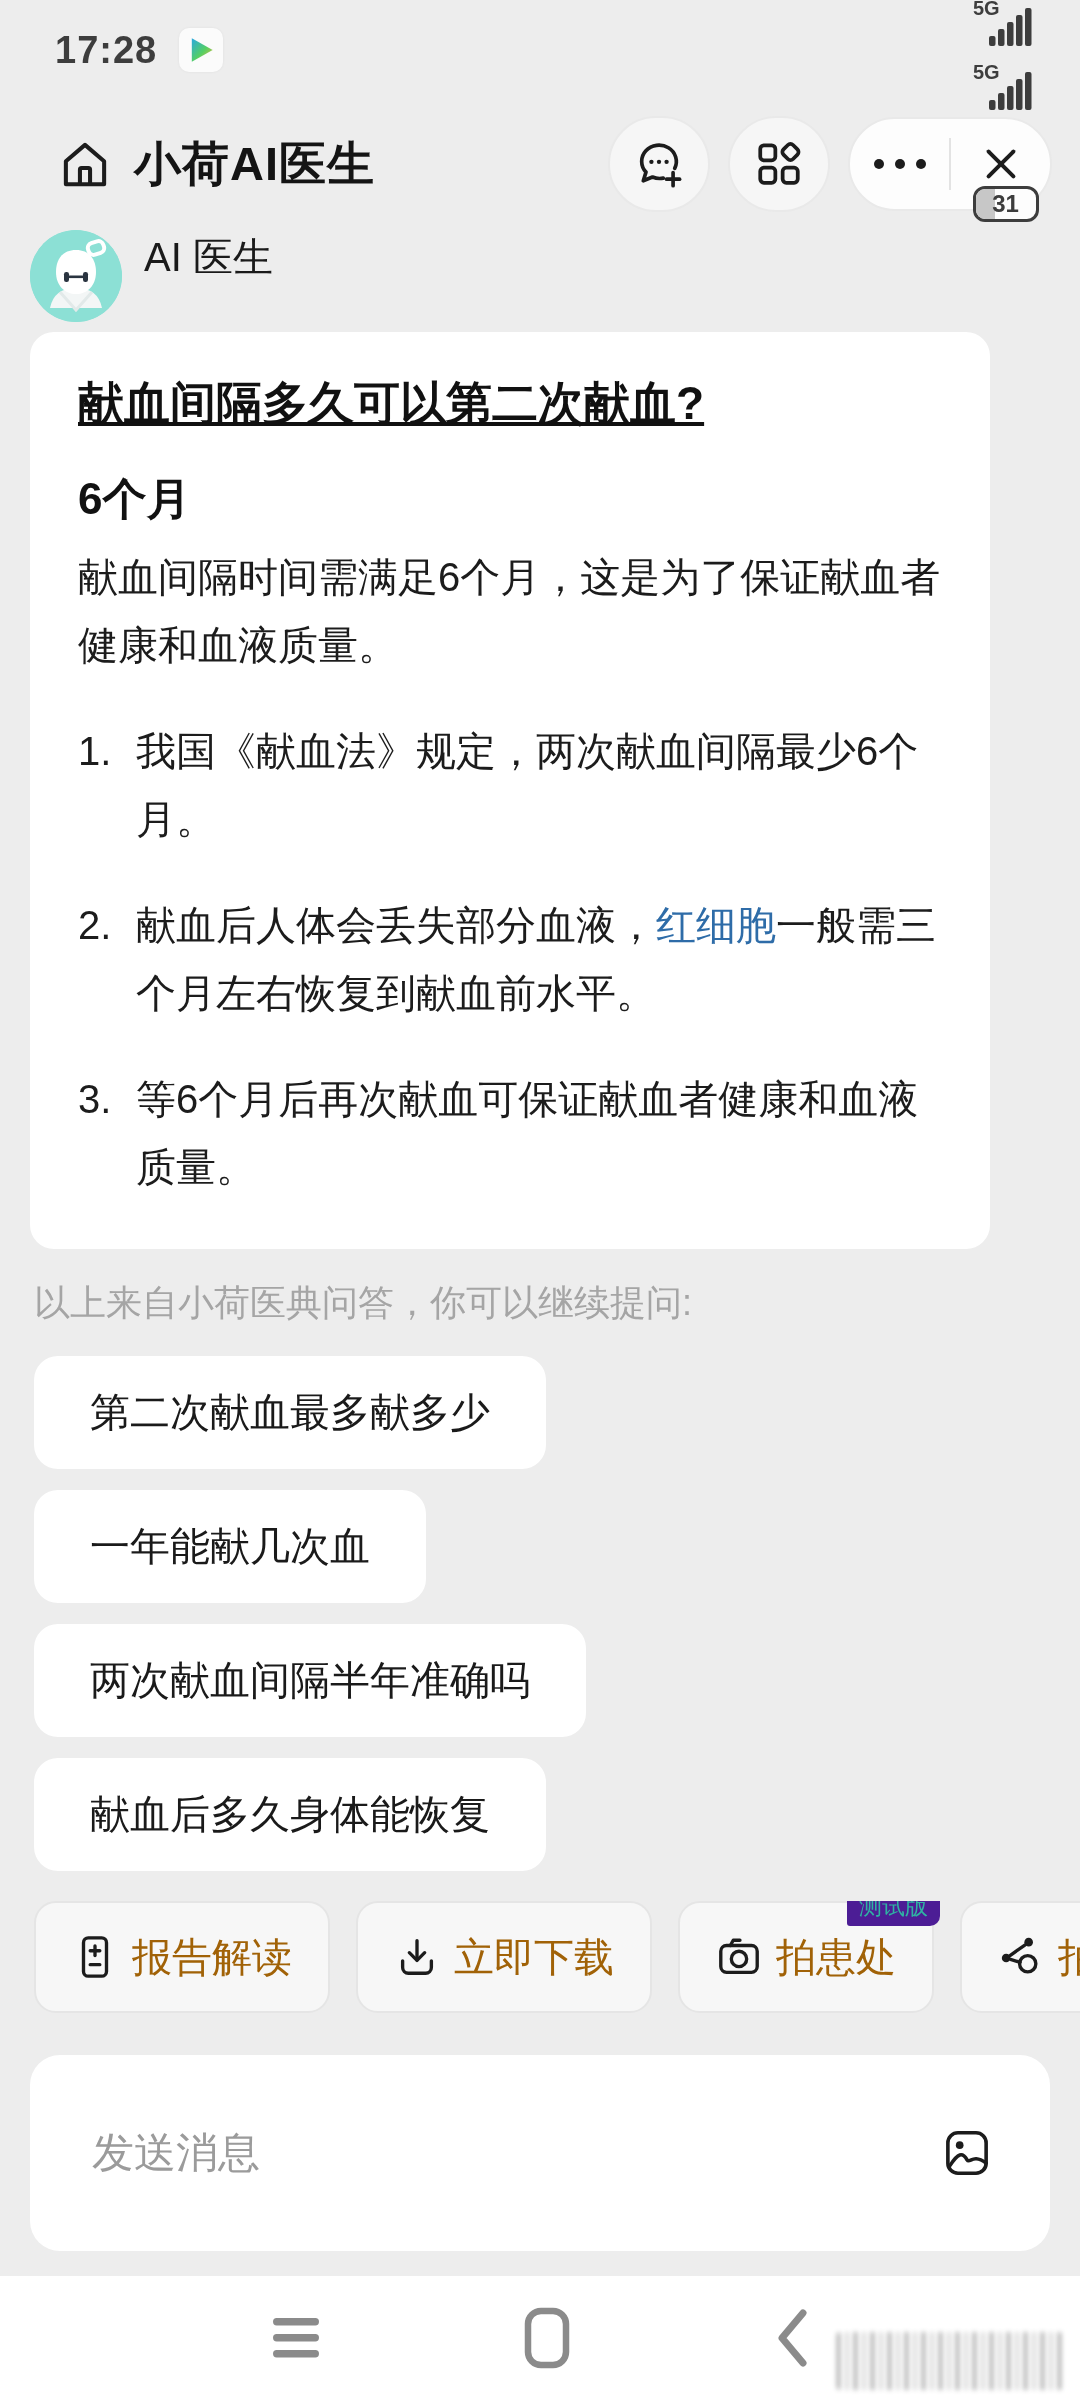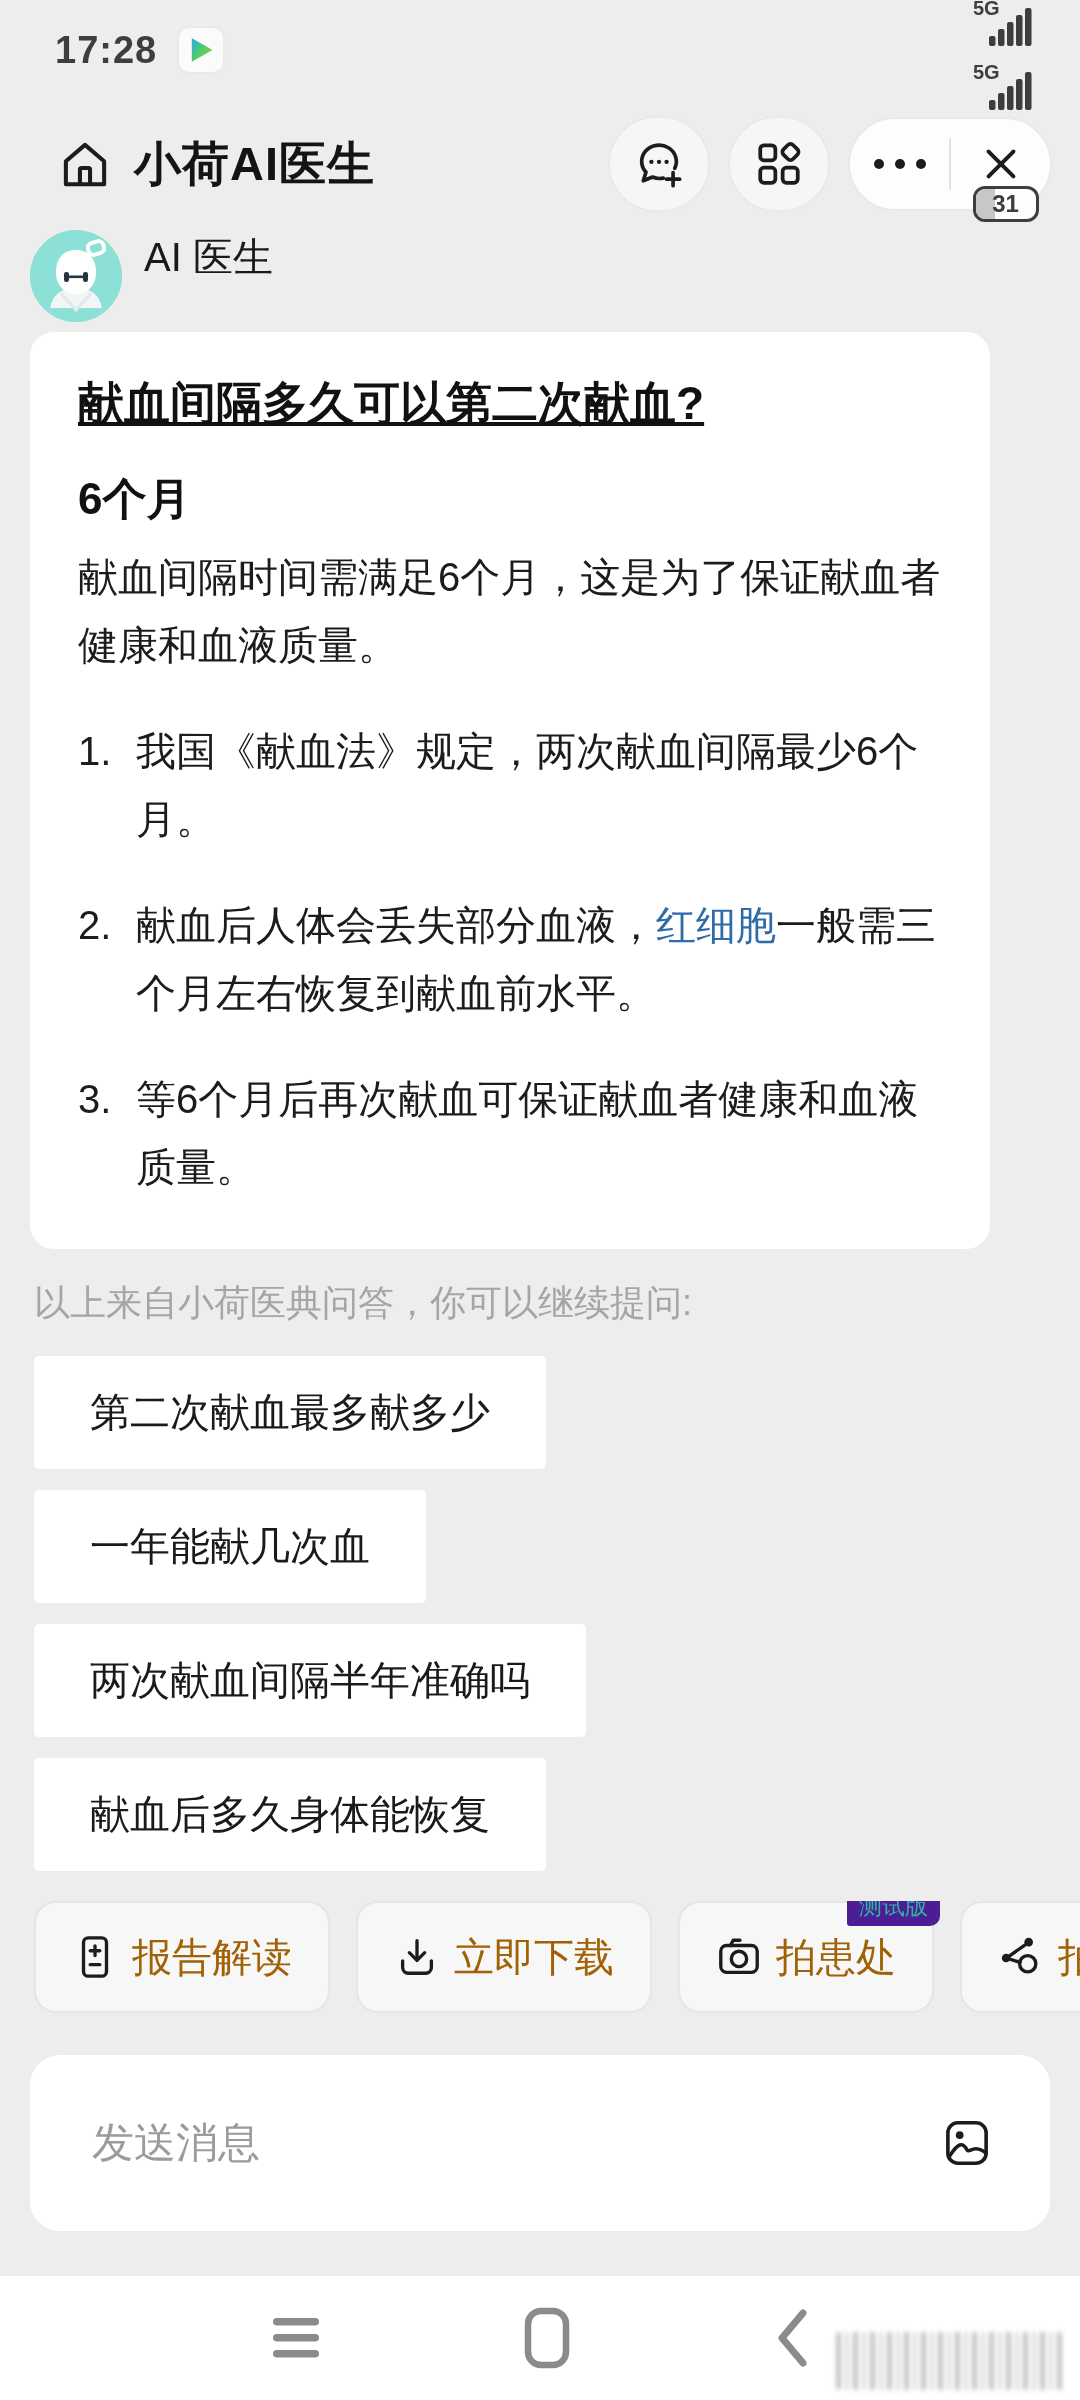--- a/index.html
+++ b/index.html
@@ -48,34 +48,34 @@
   .card-intro { font-size:40px; line-height:68px; color:#1c1c1c; }
   .card-list { margin-top:38px; display:flex; flex-direction:column; gap:38px; }
   .list-item { display:flex; font-size:40px; line-height:68px; color:#1c1c1c; }
   .li-num { flex:0 0 58px; }
   .li-text { flex:1; }
   .inline-link { color:#2e6ca8; }
 
   
   .hint { margin:30px 0 0 34px; font-size:36px; color:#a5a5a5; }
   .chips { margin:28px 0 0 34px; display:flex; flex-direction:column; align-items:flex-start; gap:21px; }
-  .chip { background:#ffffff; border-radius:5px; height:113px; display:flex; align-items:center;
+  .chip { background:#ffffff; border-radius:24px; height:113px; display:flex; align-items:center;
     padding:0 56px; font-size:40px; color:#1a1a1a; }
 
   
   .toolbar { margin:30px 0 0 34px; width:1046px; display:flex; gap:26px; overflow:hidden; }
   .tool-btn { flex:0 0 auto; position:relative; height:112px; background:#f7f7f7; border:2px solid #e5e5e5;
     border-radius:22px; display:flex; align-items:center; padding:0 36px; gap:14px; }
   .tool-btn .label { font-size:40px; color:#a16207; white-space:nowrap; }
   .tool-btn.clipped { width:330px; }
   .badge { position:absolute; top:-16px; right:-8px; background:#4c1d95; color:#2fb3a3;
     font-size:23px; padding:4px 12px; border-radius:10px 10px 10px 3px; white-space:nowrap; }
 
   
-  .composer { margin:42px 30px 0 30px; height:176px; background:#ffffff; border-radius:30px;
+  .composer { margin:42px 30px 0 30px; height:196px; background:#ffffff; border-radius:30px;
     display:flex; align-items:center; padding:0 56px 0 62px; }
   .composer input { flex:1; border:none; outline:none; font-size:42px; color:#1c1c1c; background:transparent;
     font-family:inherit; }
   .composer input::placeholder { color:#9b9b9b; }
 
   
   .nav-bar { position:absolute; left:0; right:0; bottom:0; height:124px; background:#ffffff;
     display:flex; align-items:center; justify-content:space-between; padding:0 272px; }
   .watermark { position:absolute; right:18px; bottom:10px; width:225px; height:58px; opacity:.55;
     background:repeating-linear-gradient(90deg, rgba(40,40,40,.85) 0 3px, transparent 3px 9px,

